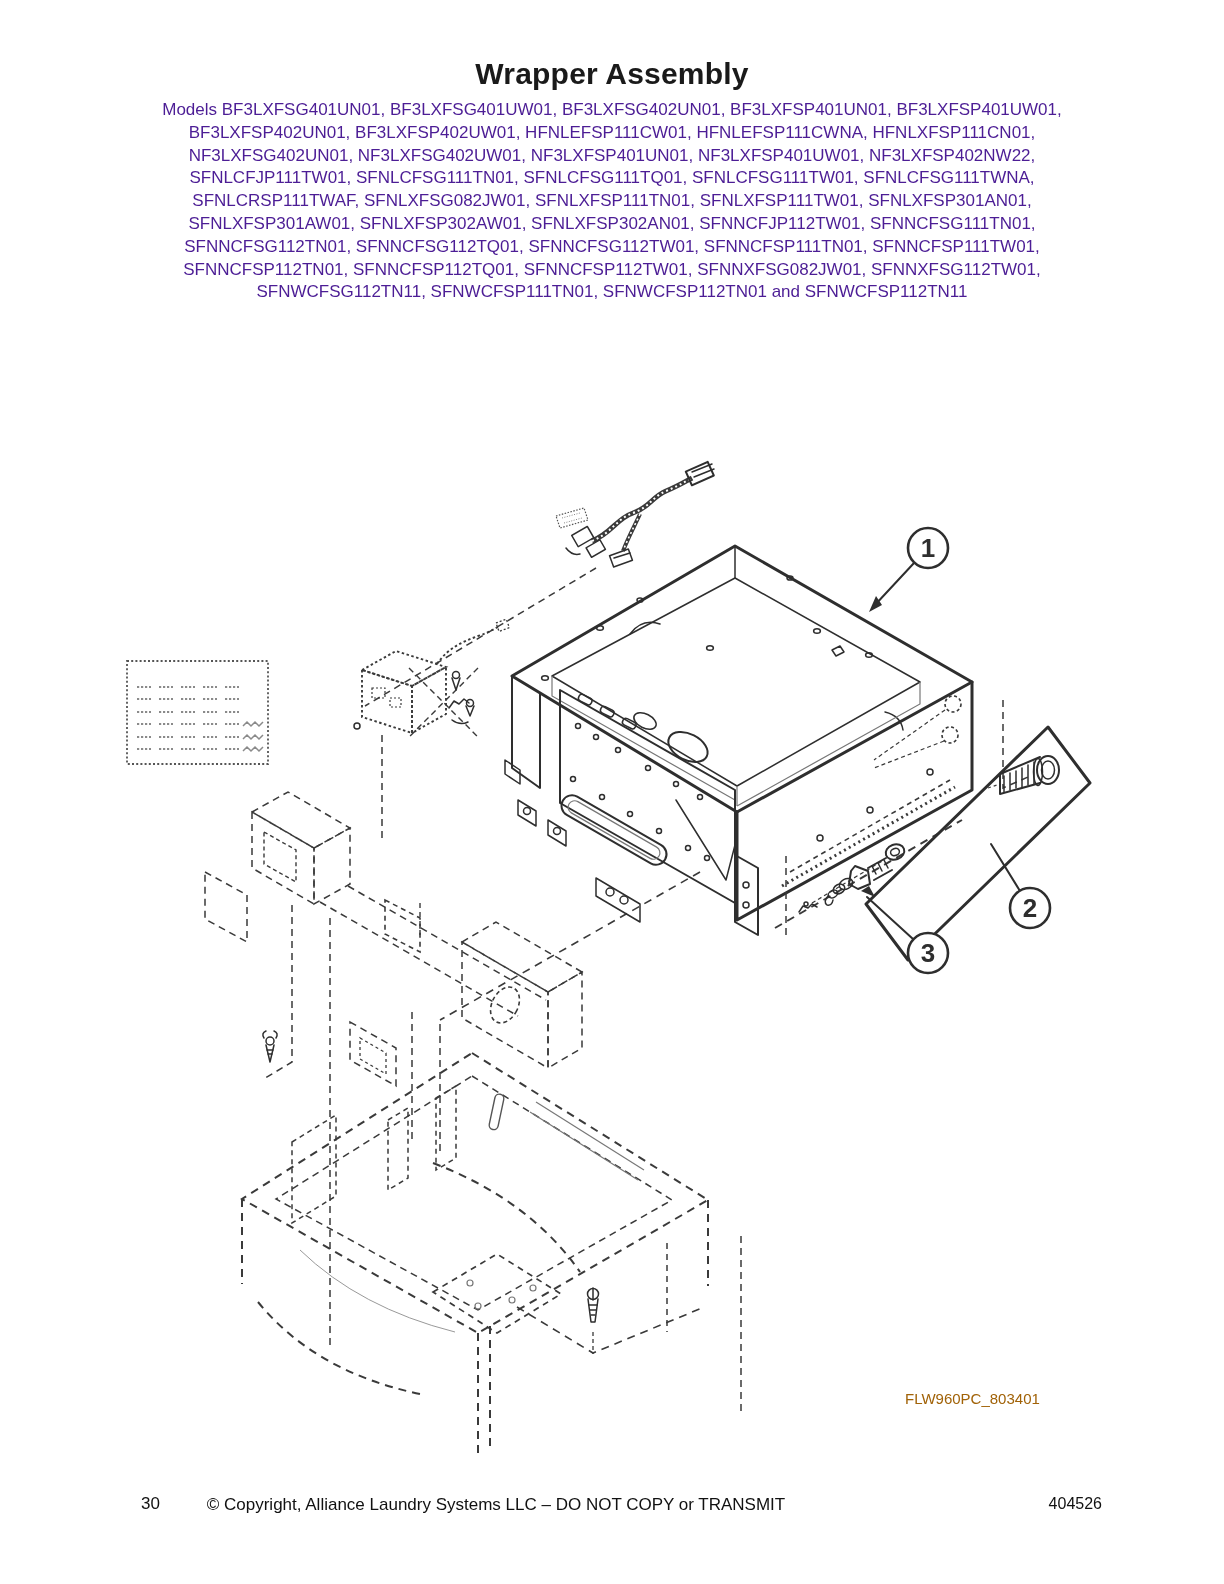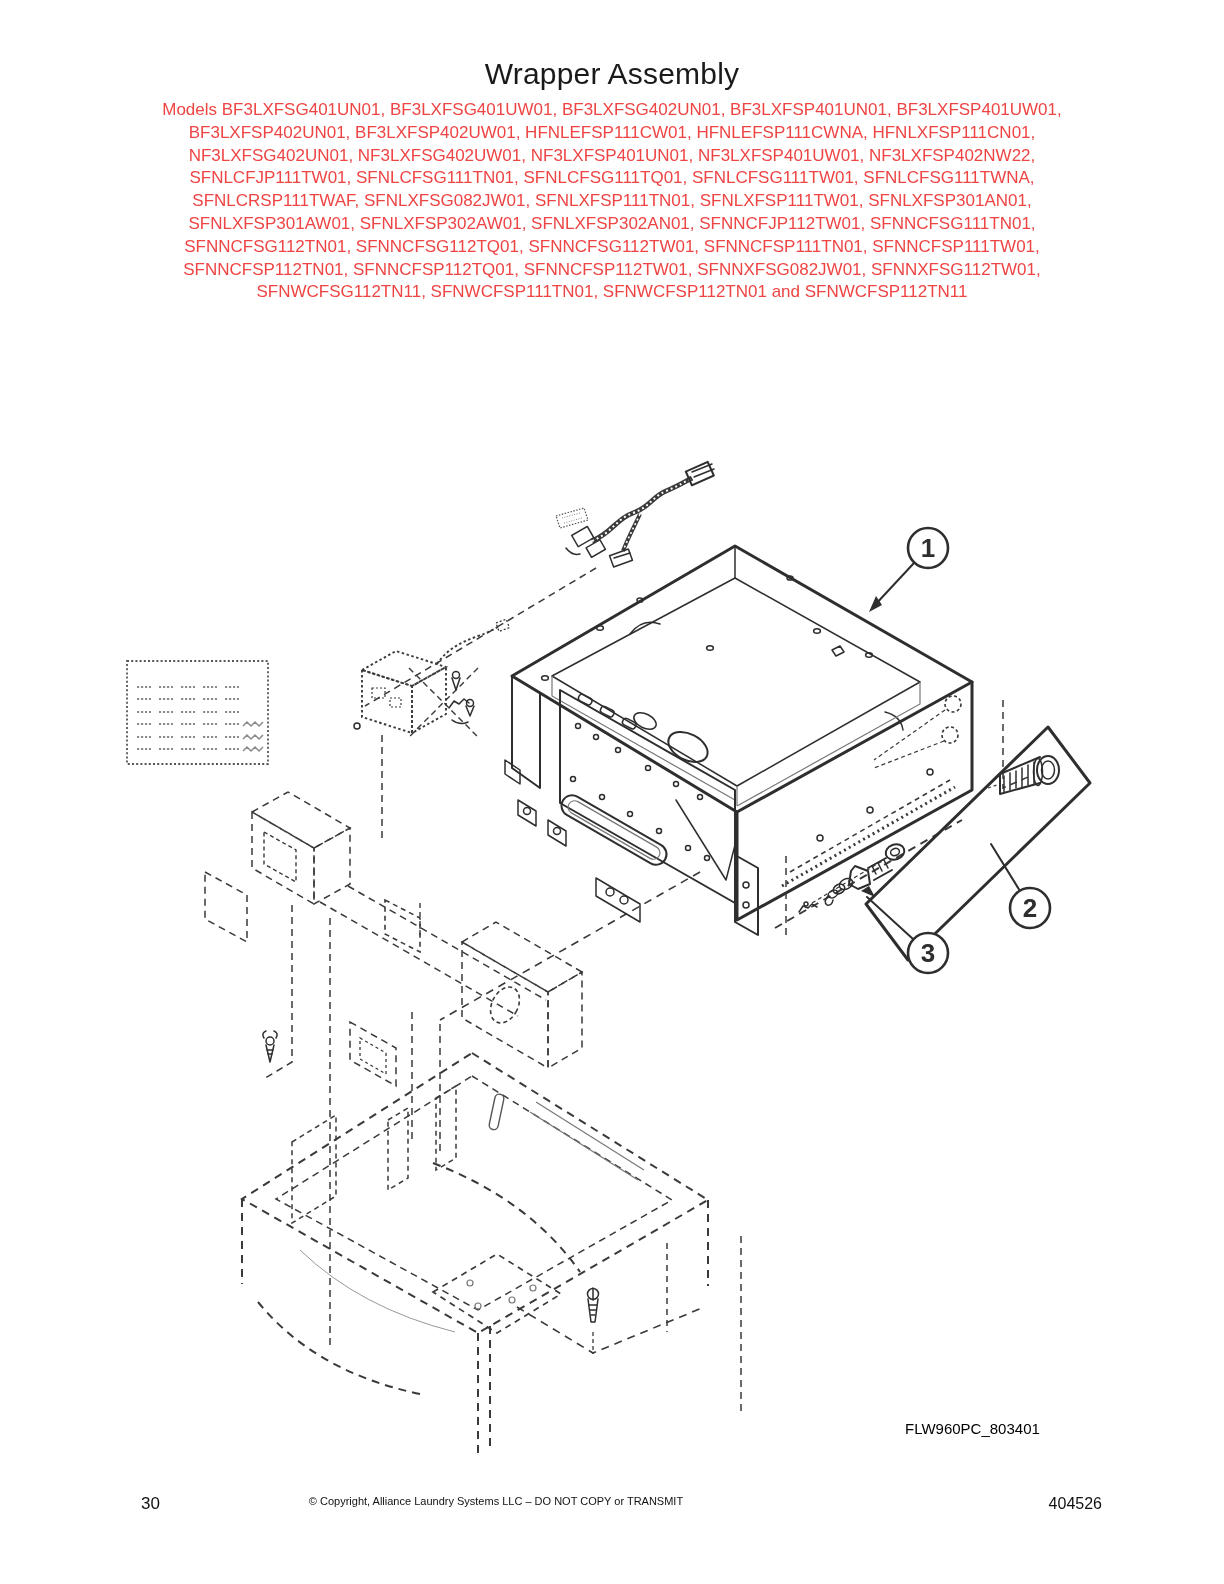--- a/index.html
+++ b/index.html
@@ -1,27 +1,27 @@
 <!DOCTYPE html>
 <html><head>
 <meta charset="utf-8">
 <style>
   html,body{margin:0;padding:0;background:#fff;}
   body{width:1224px;height:1584px;position:relative;overflow:hidden;
        font-family:"Liberation Sans", sans-serif;color:#1a1a1a;}
   .title{position:absolute;top:57px;left:0;width:1224px;text-align:center;
-         font-size:30px;font-weight:normal;letter-spacing:0.2px;}
+         font-size:30px;font-weight:bold;letter-spacing:0.2px;}
   .models{position:absolute;top:99px;left:97px;width:1030px;text-align:center;
-          font-size:17px;line-height:22.8px;color:#ef4444;}
+          font-size:17px;line-height:22.8px;color:#4c1d95;}
   .diagram{position:absolute;top:430px;left:0;width:1224px;height:1060px;}
   .diagram svg{display:block;}
-  .diagram-code{position:absolute;top:990px;left:905px;font-size:15px;color:#000000;}
+  .diagram-code{position:absolute;top:960px;left:905px;font-size:15px;color:#a16207;}
   .footer{position:absolute;top:1494px;left:0;width:1224px;font-size:17px;color:#111;}
   .footer .pageno{position:absolute;left:106px;top:0;margin-left:35px;}
-  .footer .copy{position:absolute;left:0;width:992px;text-align:center;top:1px;font-size:11px;}
+  .footer .copy{position:absolute;left:0;width:992px;text-align:center;top:1px;font-size:17px;}
   .footer .docno{position:absolute;right:122px;top:1px;font-size:16px;}
   
   .s3{stroke:#2e2e2e;stroke-width:3;fill:none;stroke-linejoin:round;stroke-linecap:round;}
   .s2{stroke:#2e2e2e;stroke-width:2;fill:none;stroke-linejoin:round;stroke-linecap:round;}
   .s15{stroke:#2e2e2e;stroke-width:1.5;fill:none;stroke-linejoin:round;stroke-linecap:round;}
   .thin{stroke:#777;stroke-width:1.2;fill:none;}
   .dash{stroke:#3a3a3a;stroke-width:2;fill:none;stroke-dasharray:8,6;stroke-linecap:butt;}
   .dash-th{stroke:#3a3a3a;stroke-width:1.5;fill:none;stroke-dasharray:7,5;}
   .dot{stroke:#3a3a3a;stroke-width:1.9;fill:none;stroke-dasharray:2.5,2.5;}
   .callout circle{fill:#fff;stroke:#2e2e2e;stroke-width:2.6;}

